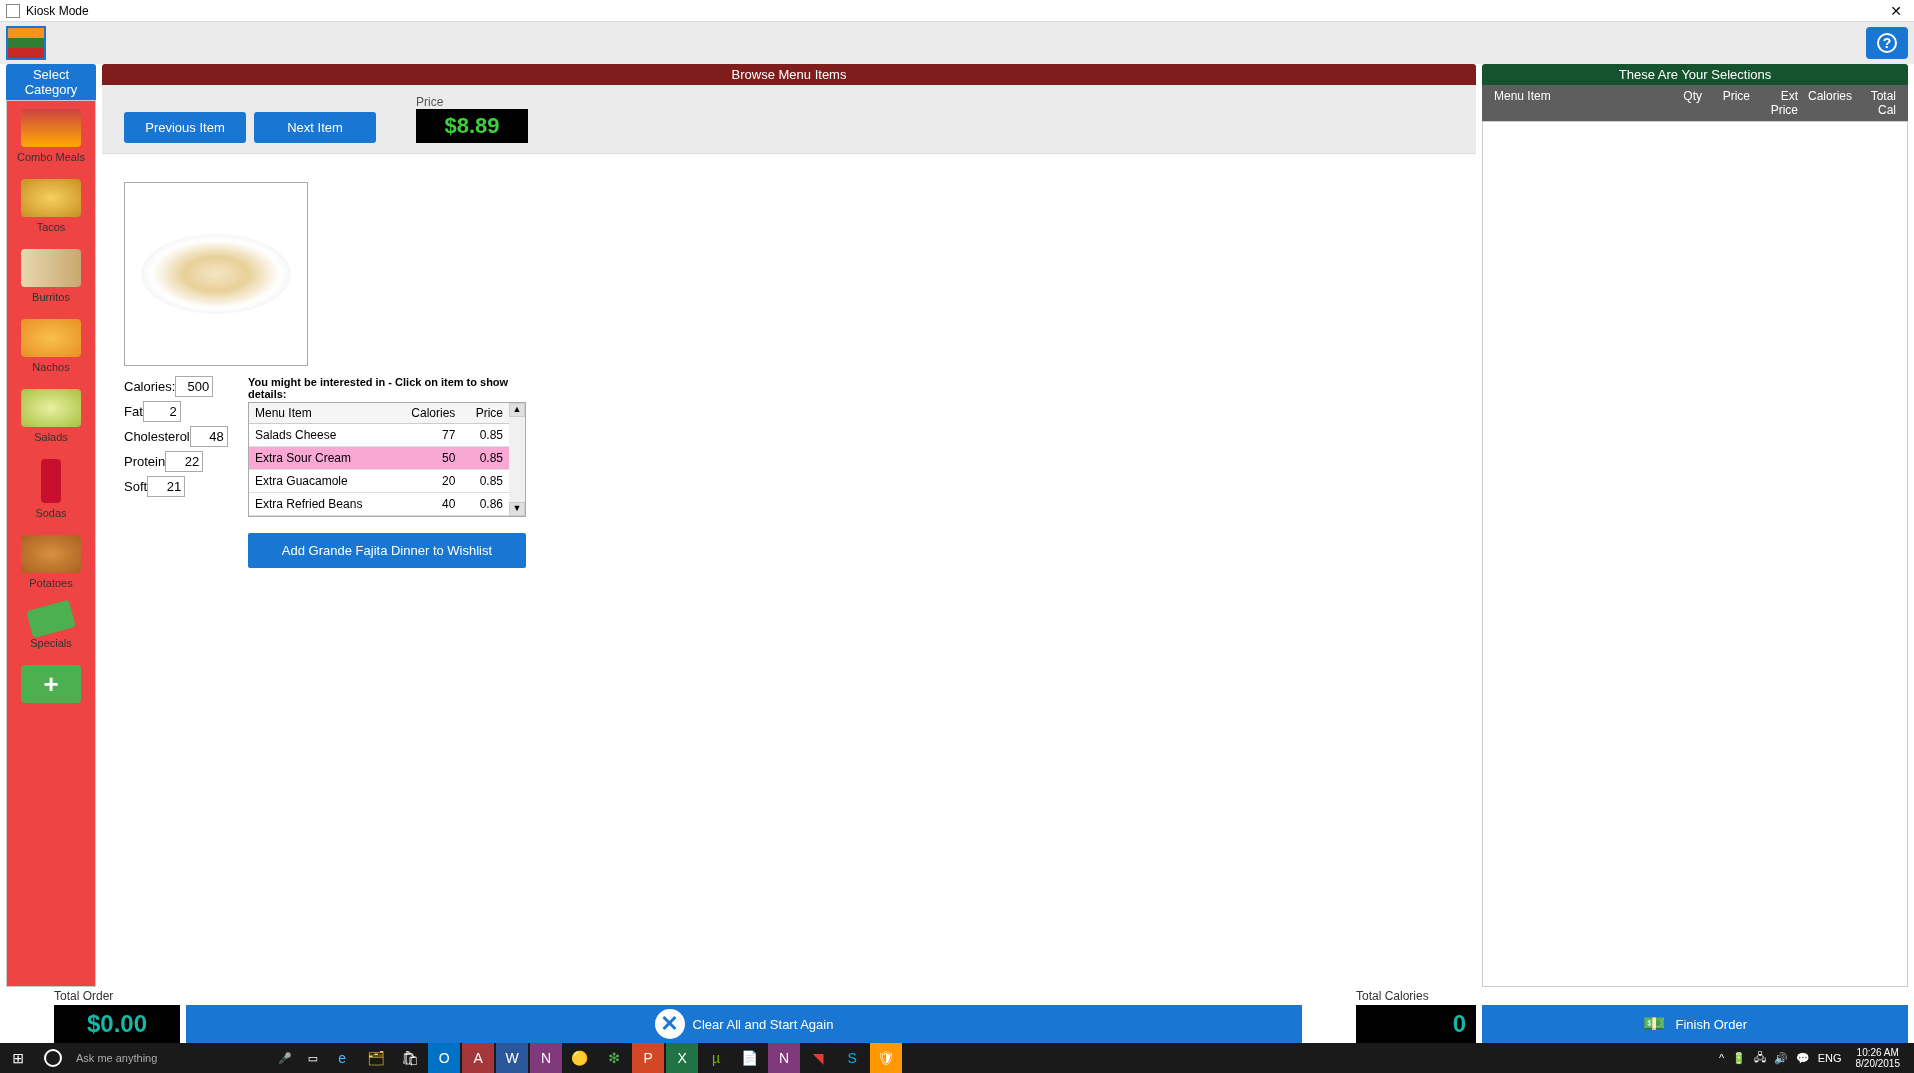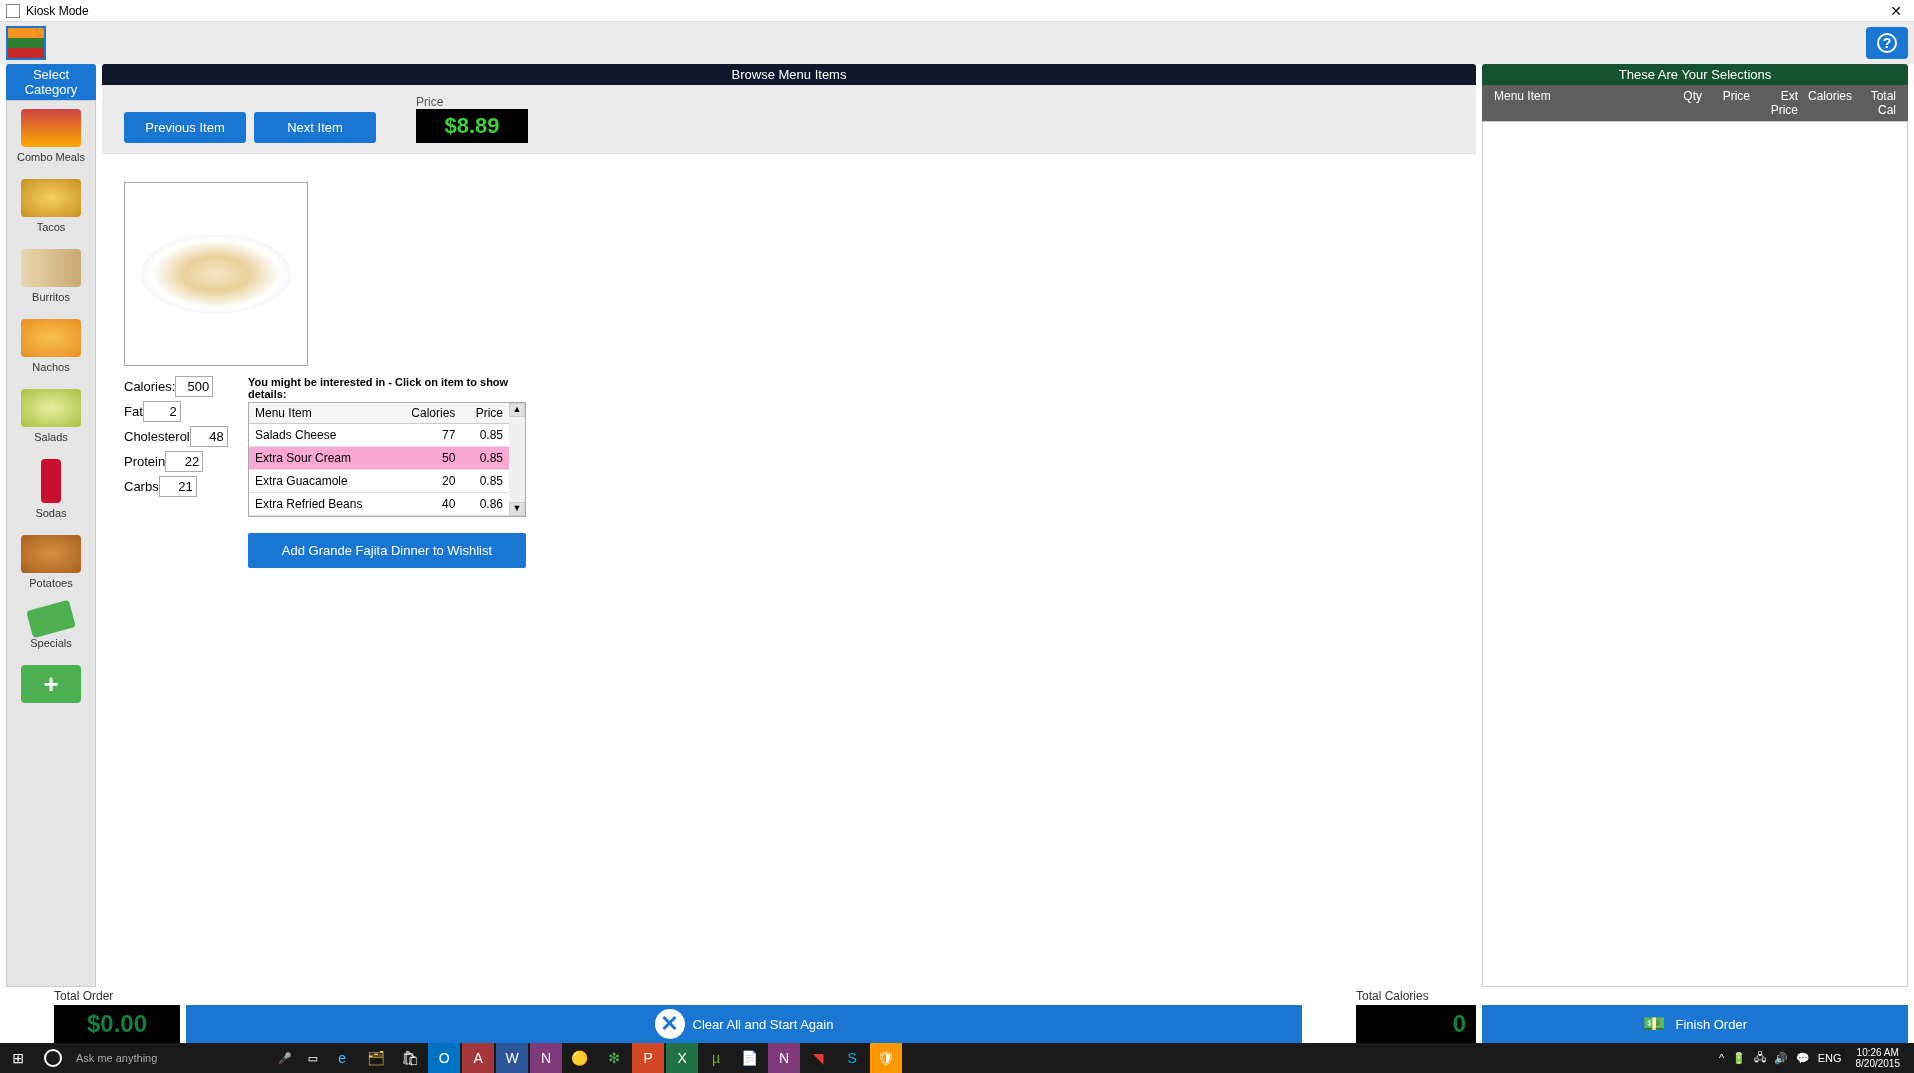--- a/index.html
+++ b/index.html
@@ -16,31 +16,31 @@
 .logo-box .band { flex: 1; }
 .help-btn { margin-left: auto; width: 42px; height: 32px; background: #1976d2; border-radius: 4px; display: flex; align-items: center; justify-content: center; color: #fff; font-size: 18px; cursor: pointer; }
 .help-btn .circ { width: 20px; height: 20px; border: 2px solid #fff; border-radius: 50%; display: flex; align-items: center; justify-content: center; font-weight: bold; font-size: 14px; }
 
 
 .main { display: flex; height: calc(100% - 22px - 42px - 56px - 30px); padding: 0 6px; gap: 6px; }
 
 
 .cat-col { width: 90px; display: flex; flex-direction: column; justify-content: flex-end; }
 .cat-header { background: #1976d2; color: #fff; text-align: center; font-size: 13px; padding: 3px 0; border-radius: 3px 3px 0 0; }
-.cat-list { flex: 1; background: #e5e5e5; border: 1px solid #ccc; overflow-y: auto; position: relative; }
+.cat-list { flex: 1; background: #ef4444; border: 1px solid #ccc; overflow-y: auto; position: relative; }
 .cat-list::-webkit-scrollbar { width: 16px; }
 .cat-list::-webkit-scrollbar-track { background: #f0f0f0; }
 .cat-list::-webkit-scrollbar-thumb { background: #c0c0c0; }
 .cat-item { text-align: center; padding: 8px 2px; cursor: pointer; }
 .cat-item .cat-img { width: 60px; height: 38px; margin: 0 auto 4px; border-radius: 4px; display: flex; align-items: center; justify-content: center; font-size: 26px; }
 .cat-item .cat-label { font-size: 11px; color: #333; }
 
 
 .center-col { flex: 1; display: flex; flex-direction: column; }
-.center-header { background: #0f172a; color: #fff; text-align: center; font-size: 13px; padding: 3px 0; border-radius: 3px 3px 0 0; }
+.center-header { background: #7f1d1d; color: #fff; text-align: center; font-size: 13px; padding: 3px 0; border-radius: 3px 3px 0 0; }
 .nav-row { background: #ebebeb; padding: 10px 22px; display: flex; align-items: flex-end; gap: 8px; border-bottom: 1px solid #ddd; }
 .nav-btn { background: #1976d2; color: #fff; border: none; padding: 8px 0; width: 122px; font-size: 13px; border-radius: 3px; cursor: pointer; }
 .price-box-wrap { margin-left: 32px; }
 .price-label { font-size: 12px; color: #555; }
 .price-box { background: #000; color: #3dcf3d; font-weight: bold; font-size: 22px; padding: 4px 20px; width: 112px; text-align: center; }
 
 .item-detail { padding: 28px 22px; display: flex; flex-direction: column; }
 .detail-top { display: flex; gap: 10px; }
 .detail-left { width: 206px; }
 .item-title { border: 1px solid #aaa; padding: 6px 10px; font-weight: bold; font-size: 17px; margin-bottom: 6px; }
@@ -79,21 +79,21 @@
 .sel-head .c-ext { width: 48px; text-align: right; }
 .sel-head .c-cal { width: 54px; text-align: right; }
 .sel-head .c-tot { width: 44px; text-align: right; }
 .sel-body { flex: 1; background: #fff; border: 1px solid #ccc; }
 
 
 .totals-row { height: 56px; display: flex; padding: 0 6px; gap: 6px; align-items: stretch; }
 .tot-block { display: flex; flex-direction: column; padding-left: 48px; }
 .tot-label { font-size: 12px; color: #333; padding: 2px 0; }
 .tot-box { flex: 1; display: flex; align-items: center; justify-content: center; font-weight: bold; }
-.tot-black { background: #000; color: #15803d; font-size: 24px; width: 126px; }
+.tot-black { background: #000; color: #14b8a6; font-size: 24px; width: 126px; }
 .tot-black.cal { width: 120px; justify-content: flex-end; padding-right: 10px; }
 .clear-bar { flex: 1; background: #1976d2; display: flex; align-items: center; justify-content: center; color: #fff; font-size: 13px; gap: 8px; cursor: pointer; margin-top: 18px; }
 .clear-bar .xcirc { width: 30px; height: 30px; background: #fff; border-radius: 50%; display: flex; align-items: center; justify-content: center; color: #1976d2; font-weight: bold; font-size: 22px; }
 .finish-bar { width: 426px; background: #1976d2; display: flex; align-items: center; justify-content: center; color: #fff; font-size: 13px; gap: 10px; cursor: pointer; margin-top: 18px; }
 .finish-bar .cash { font-size: 18px; }
 
 
 .taskbar { position: absolute; bottom: 0; left: 0; right: 0; height: 30px; background: #1a1a1a; display: flex; align-items: center; color: #fff; font-size: 11px; }
 .taskbar .tb-btn { height: 100%; display: flex; align-items: center; justify-content: center; padding: 0 8px; cursor: pointer; }
 .taskbar .win { width: 36px; font-size: 14px; }
@@ -209,21 +209,21 @@
             </div>
           <div class="nutri-row">
               <span>Cholesterol</span>
               <input value="48" style="">
             </div>
           <div class="nutri-row">
               <span>Protein</span>
               <input value="22" style="">
             </div>
           <div class="nutri-row">
-              <span>Carbs</span>
+              <span>Soft</span>
               <input value="21" style="">
             </div>
         </div>
 
         <div class="addon-col">
           <div class="addon-hint">You might be interested in - Click on item to show details:</div>
           <div class="addon-table-wrap">
             <table class="addon-table">
               <thead>
                   <tr>

